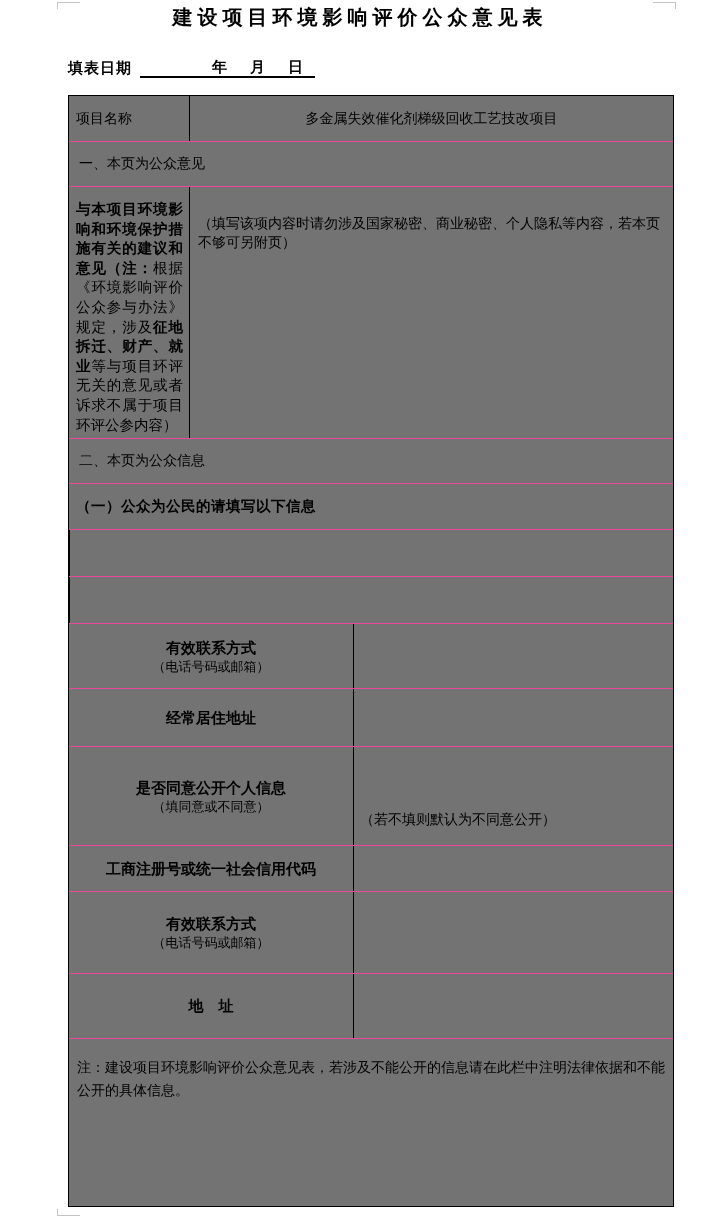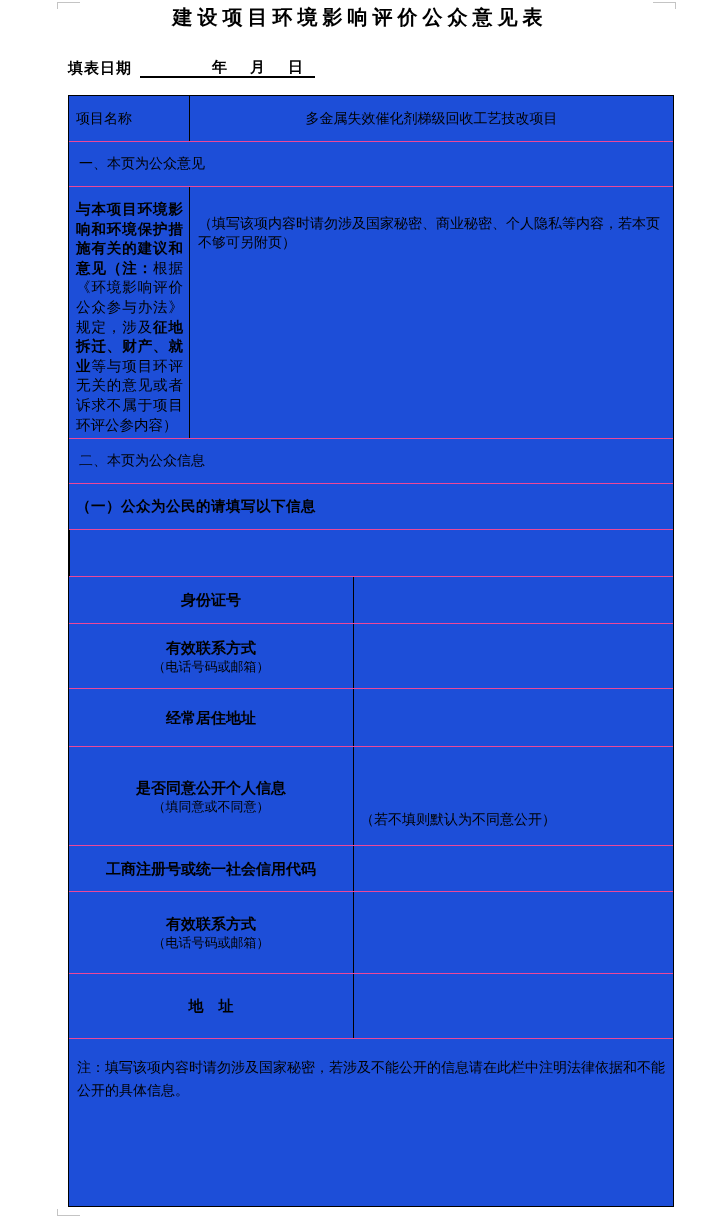--- a/index.html
+++ b/index.html
@@ -42,21 +42,21 @@
     height: 22px;
     line-height: 22px;
     vertical-align: bottom;
   }
 
   .form-table {
     position: absolute;
     left: 68px; top: 95px;
     width: 606px;
     border: 1px solid #000;
-    background: #1d4ed8;
+    background: #737373;
   }
   .row { display: flex; width: 100%; }
   .row + .row { border-top: 1px solid #ec4899; }
 
   .h45 { height: 45px; } .h46 { height: 46px; } .h47 { height: 47px; }
   .h58 { height: 58px; } .h65 { height: 65px; } .h82 { height: 82px; }
   .h99 { height: 99px; } .h252 { height: 252px; } .h168 { height: 168px; }
 
   .cell { display: flex; }
 
@@ -132,23 +132,20 @@
 
   <div class="row h46">
     <div class="section-cell bold">（一）公众为公民的请填写以下信息</div>
   </div>
 
   <div class="row h47">
     <div class="cell col-value"></div>
   </div>
 
   <div class="row h47">
-    <div class="cell col-label info-label">
-      <span>身份证号</span>
-    </div>
     <div class="cell col-value"></div>
   </div>
 
   <div class="row h65">
     <div class="cell col-label info-label">
       <span>有效联系方式</span>
       <span class="sub">（电话号码或邮箱）</span>
     </div>
     <div class="cell col-value"></div>
   </div>
@@ -186,16 +183,16 @@
   </div>
 
   <div class="row h65">
     <div class="cell col-label info-label">
       <span>地　址</span>
     </div>
     <div class="cell col-value"></div>
   </div>
 
   <div class="row h168">
-    <div class="footnote-cell">注：填写该项内容时请勿涉及国家秘密，若涉及不能公开的信息请在此栏中注明法律依据和不能公开的具体信息。</div>
+    <div class="footnote-cell">注：建设项目环境影响评价公众意见表，若涉及不能公开的信息请在此栏中注明法律依据和不能公开的具体信息。</div>
   </div>
 
 </div>
 
 </body></html>

